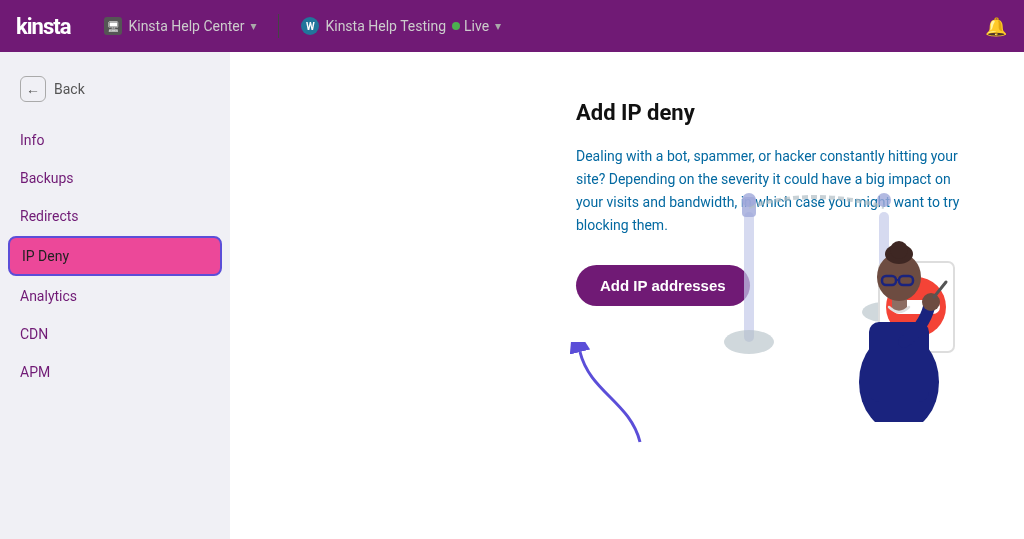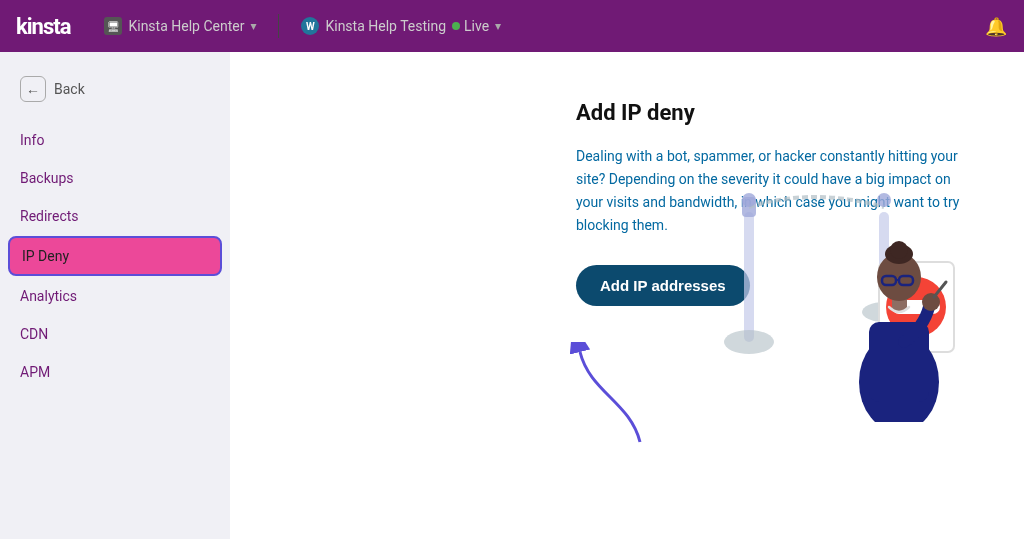--- a/index.html
+++ b/index.html
@@ -132,21 +132,21 @@
     }
 
     .content-desc {
       font-size: 14px;
       color: #0369a1;
       line-height: 1.65;
       margin-bottom: 28px;
     }
 
     .add-ip-btn {
-      background: #0c4a6e;
+      background: #701a75;
       color: white;
       border: none;
       border-radius: 24px;
       padding: 12px 24px;
       font-size: 15px;
       font-weight: 600;
       cursor: pointer;
       display: inline-block;
     }
 

